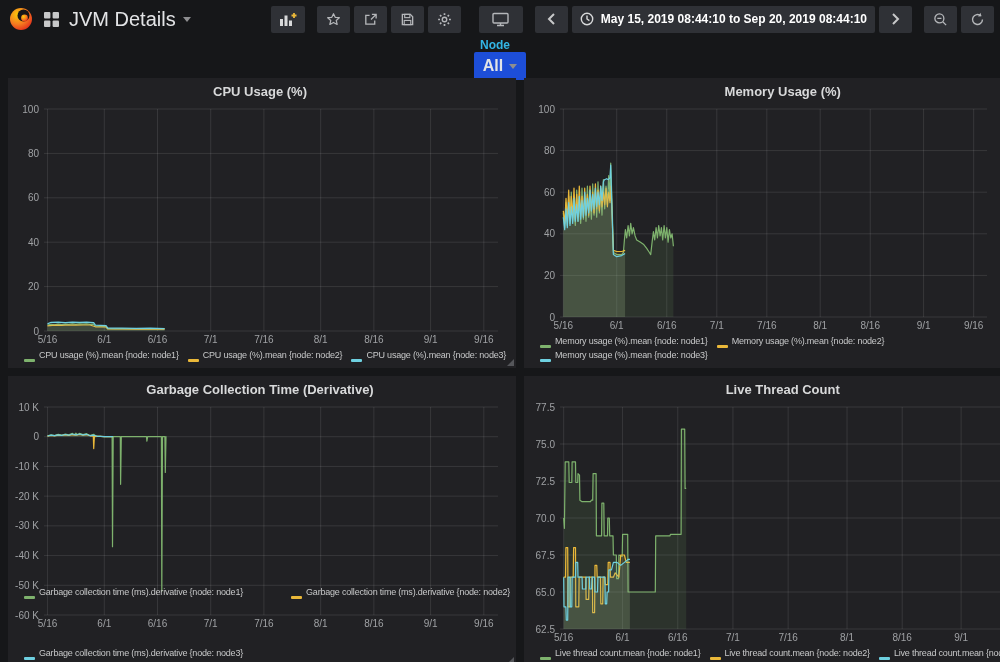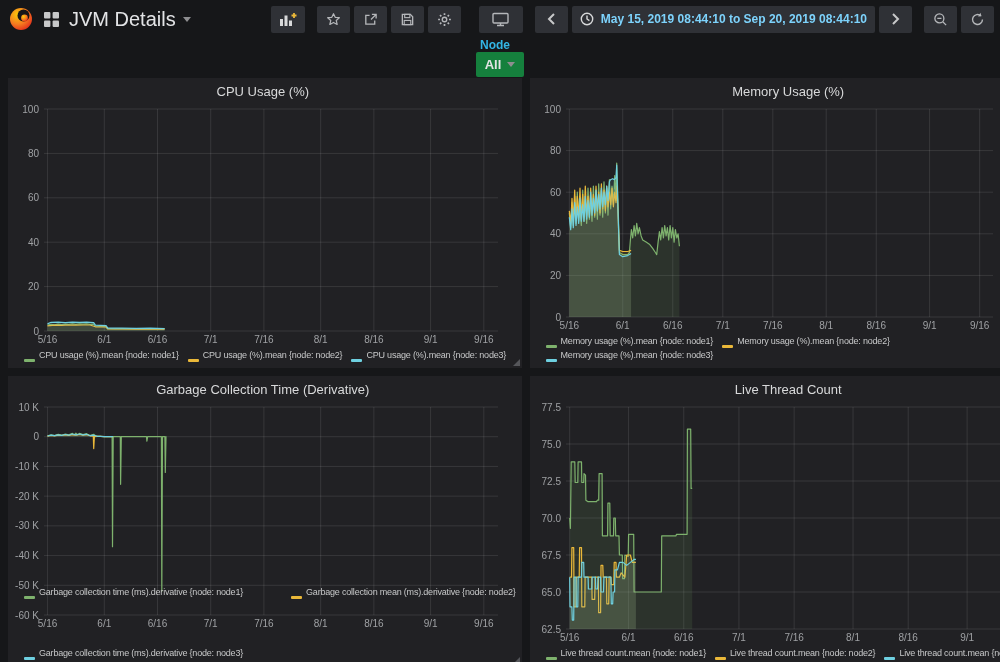--- a/index.html
+++ b/index.html
@@ -13,35 +13,35 @@
   .dash-title { display:flex; align-items:center; margin-left:10px; cursor:pointer; }
   .dash-title span.t { font-size:20px; font-weight:500; color:#e3e4e6; }
   .caret { width:0; height:0; border-left:4px solid transparent; border-right:4px solid transparent;
            border-top:5px solid #8e8e90; display:inline-block; margin-left:7px; }
   .spacer { flex:1; }
   .nb { height:27px; min-width:33px; background:#2f3136; border:none; border-radius:2px;
         display:flex; align-items:center; justify-content:center; margin-left:4px;
         color:#b5b7ba; cursor:pointer; padding:0 8px; }
   .nb svg { display:block; }
   .gap8 { width:8px; } .gap14 { width:14px; }
-  .time-btn { font-size:12px; font-weight:600; color:#7dd3fc; white-space:nowrap; }
+  .time-btn { font-size:12px; font-weight:600; color:#ffffff; white-space:nowrap; }
   .time-btn svg { margin-right:7px; }
 
   
   .submenu { height:37px; display:flex; align-items:center; padding:0 12px;flex-direction:column; }
   .var-label { color:#33b5e5; font-size:12px; font-weight:700; margin-right:10px; }
-  .var-chip { background:#15803d; border-radius:2px; padding:5px 9px; display:flex; align-items:center;
-              font-size:13px; font-weight:700; color:#e3e4e6; cursor:pointer; }
+  .var-chip { background:#1d4ed8; border-radius:2px; padding:5px 9px; display:flex; align-items:center;
+              font-size:16px; font-weight:700; color:#e3e4e6; cursor:pointer; }
   .var-chip .caret { margin-left:6px; }
 
   
   .dashboard-grid { display:grid; grid-template-columns:1fr 1fr; grid-auto-rows:290px;
                     gap:8px; padding:3px 3px 8px 8px; }
   .panel { background:#212124; position:relative; display:flex; flex-direction:column; padding:4px 6px 4px 2px; }
-  .panel-title { text-align:center; font-size:13px; font-weight:400; color:#d8d9da;
+  .panel-title { text-align:center; font-size:13px; font-weight:700; color:#d8d9da;
                  height:20px; line-height:20px; cursor:pointer; flex:none; }
   .chart-area { flex:1 1 auto; min-height:0; }
   .legend { display:grid; column-gap:9px; row-gap:1px; margin:2px 0 2px 14px; flex:none;
             font-size:9px; letter-spacing:-0.2px; color:#c7c8c9; overflow:hidden; }
   .legend-item { white-space:nowrap; display:flex; align-items:flex-end; cursor:pointer; line-height:13px; }
   .legend-marker { display:inline-block; width:11px; height:3px; border-radius:1px; margin-right:4px; flex:none; }
   .resize-handle { position:absolute; right:2px; bottom:2px; width:0; height:0; cursor:nwse-resize;
                    border-bottom:7px solid #55565a; border-left:7px solid transparent; }
 </style>
 </head>
@@ -319,21 +319,21 @@
           <path d="M37.5,36.7 L37.5,36.0 L41.1,35.2 L44.6,35.7 L48.2,34.8 L51.7,35.4 L55.3,34.5 L58.8,35.2 L62.4,34.0 L65.9,34.9 L69.5,34.0 L73.0,34.9 L76.6,34.3 L80.1,35.7 L83.7,35.2 L87.2,36.3 L90.8,36.4 L94.3,36.7 L97.8,36.7 L103.2,36.7 L103.2,36.7 Z" fill="#6ED0E0" fill-opacity="0.1" stroke="none"></path>
           <path d="M37.5,36.0 L41.1,35.2 L44.6,35.7 L48.2,34.8 L51.7,35.4 L55.3,34.5 L58.8,35.2 L62.4,34.0 L65.9,34.9 L69.5,34.0 L73.0,34.9 L76.6,34.3 L80.1,35.7 L83.7,35.2 L87.2,36.3 L90.8,36.4 L94.3,36.7 L97.8,36.7 L103.2,36.7" fill="none" stroke="#6ED0E0" stroke-width="1.2" stroke-linejoin="round"></path>
         </svg></div>
     <div class="legend" style="grid-template-columns: repeat(2, max-content); gap: 48px;">
         <span class="legend-item">
           <span class="legend-marker" style="background: rgb(126, 178, 109);"></span>
           <span>Garbage collection time (ms).derivative {node: node1}</span>
         </span>
         <span class="legend-item">
           <span class="legend-marker" style="background: rgb(234, 184, 57);"></span>
-          <span>Garbage collection mean (ms).derivative {node: node2}</span>
+          <span>Garbage collection time (ms).derivative {node: node2}</span>
         </span>
         <span class="legend-item">
           <span class="legend-marker" style="background: rgb(110, 208, 224);"></span>
           <span>Garbage collection time (ms).derivative {node: node3}</span>
         </span>
       </div>
     <div class="resize-handle"></div>
   </div>
 
   <div class="panel">

